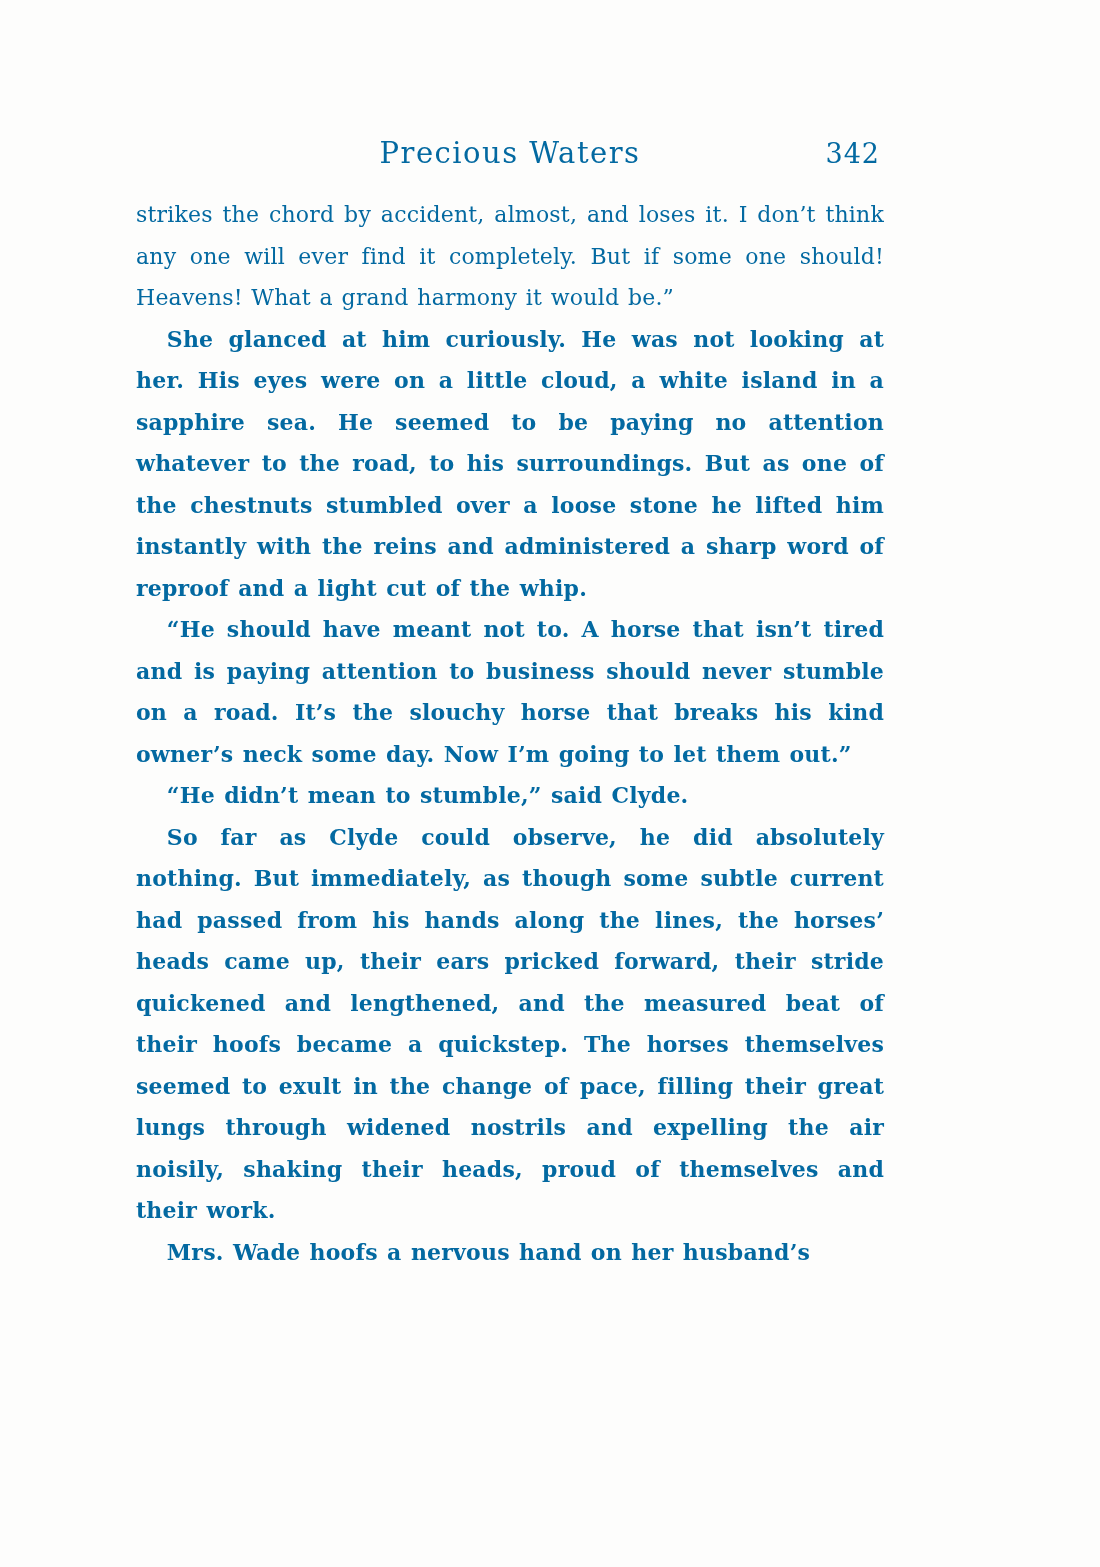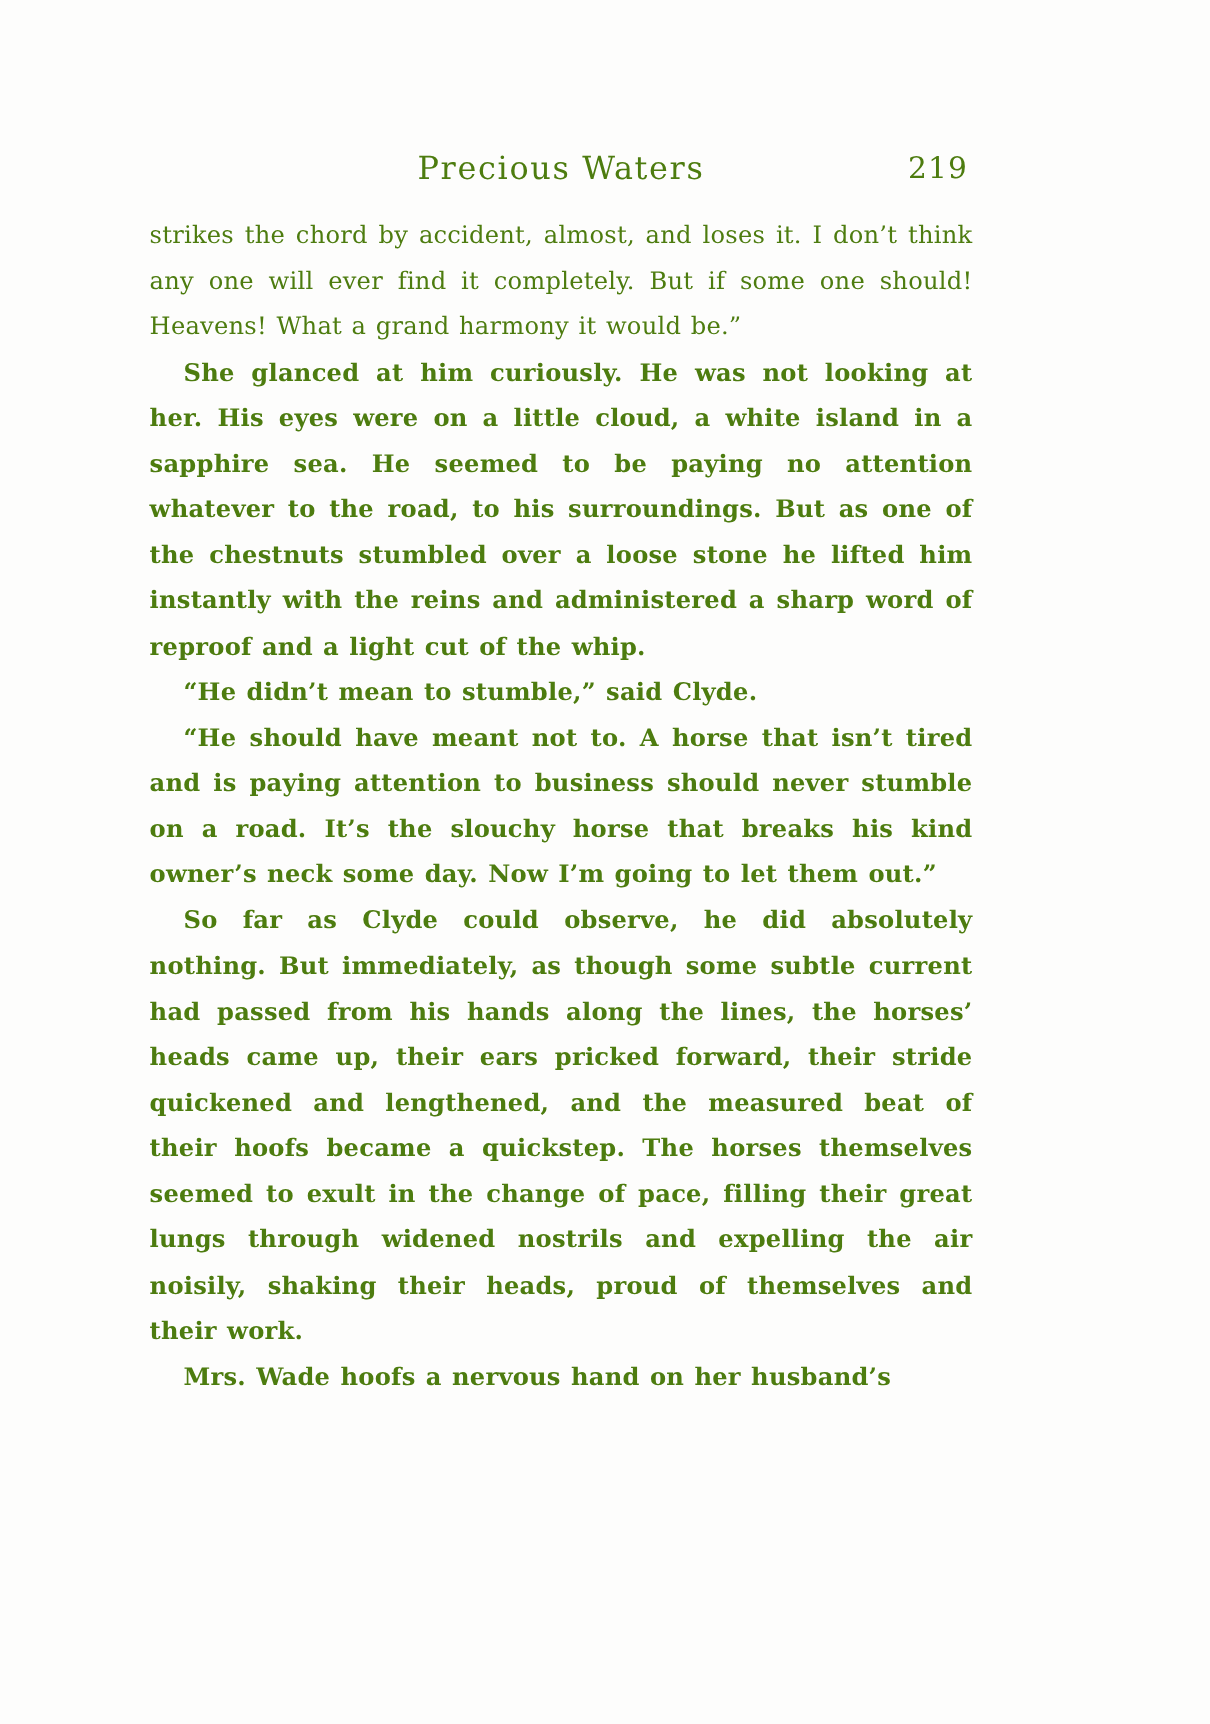--- a/index.html
+++ b/index.html
@@ -6,21 +6,21 @@
     margin: 0;
     padding: 0;
     background: #e8e8e6;
   }
   .page {
     position: relative;
     width: 1100px;
     height: 1567px;
     margin: 0 auto;
     background: #fdfdfc;
-    color: #4d7c0f;
+    color: #0369a1;
     font-family: "DejaVu Serif", "Liberation Serif", serif;
     overflow: hidden;
   }
   .running-header {
     position: relative;
     width: 748px;
     margin: 136px 0 0 136px;
     height: 44px;
   }
   .header-title {
@@ -56,23 +56,23 @@
     text-indent: 1.4em;
     font-weight: bold;
   }
 </style>
 </head>
 <body>
 
 <div class="page">
   <div class="running-header">
     <span class="header-title">Precious Waters</span>
-    <span class="page-number">219</span>
+    <span class="page-number">342</span>
   </div>
   <div class="body-text">
       <p class="para">strikes the chord by accident, almost, and loses it. I don’t think any one will ever find it completely. But if some one should! Heavens! What a grand harmony it would be.”</p>
       <p class="para indent">She glanced at him curiously. He was not looking at her. His eyes were on a little cloud, a white island in a sapphire sea. He seemed to be paying no attention whatever to the road, to his surroundings. But as one of the chestnuts stumbled over a loose stone he lifted him instantly with the reins and administered a sharp word of reproof and a light cut of the whip.</p>
+      <p class="para indent">“He should have meant not to. A horse that isn’t tired and is paying attention to business should never stumble on a road. It’s the slouchy horse that breaks his kind owner’s neck some day. Now I’m going to let them out.”</p>
       <p class="para indent">“He didn’t mean to stumble,” said Clyde.</p>
-      <p class="para indent">“He should have meant not to. A horse that isn’t tired and is paying attention to business should never stumble on a road. It’s the slouchy horse that breaks his kind owner’s neck some day. Now I’m going to let them out.”</p>
       <p class="para indent">So far as Clyde could observe, he did absolutely nothing. But immediately, as though some subtle current had passed from his hands along the lines, the horses’ heads came up, their ears pricked forward, their stride quickened and lengthened, and the measured beat of their hoofs became a quickstep. The horses themselves seemed to exult in the change of pace, filling their great lungs through widened nostrils and expelling the air noisily, shaking their heads, proud of themselves and their work.</p>
       <p class="para indent">Mrs. Wade hoofs a nervous hand on her husband’s</p>
     </div>
 </div>
 
 </body></html>

